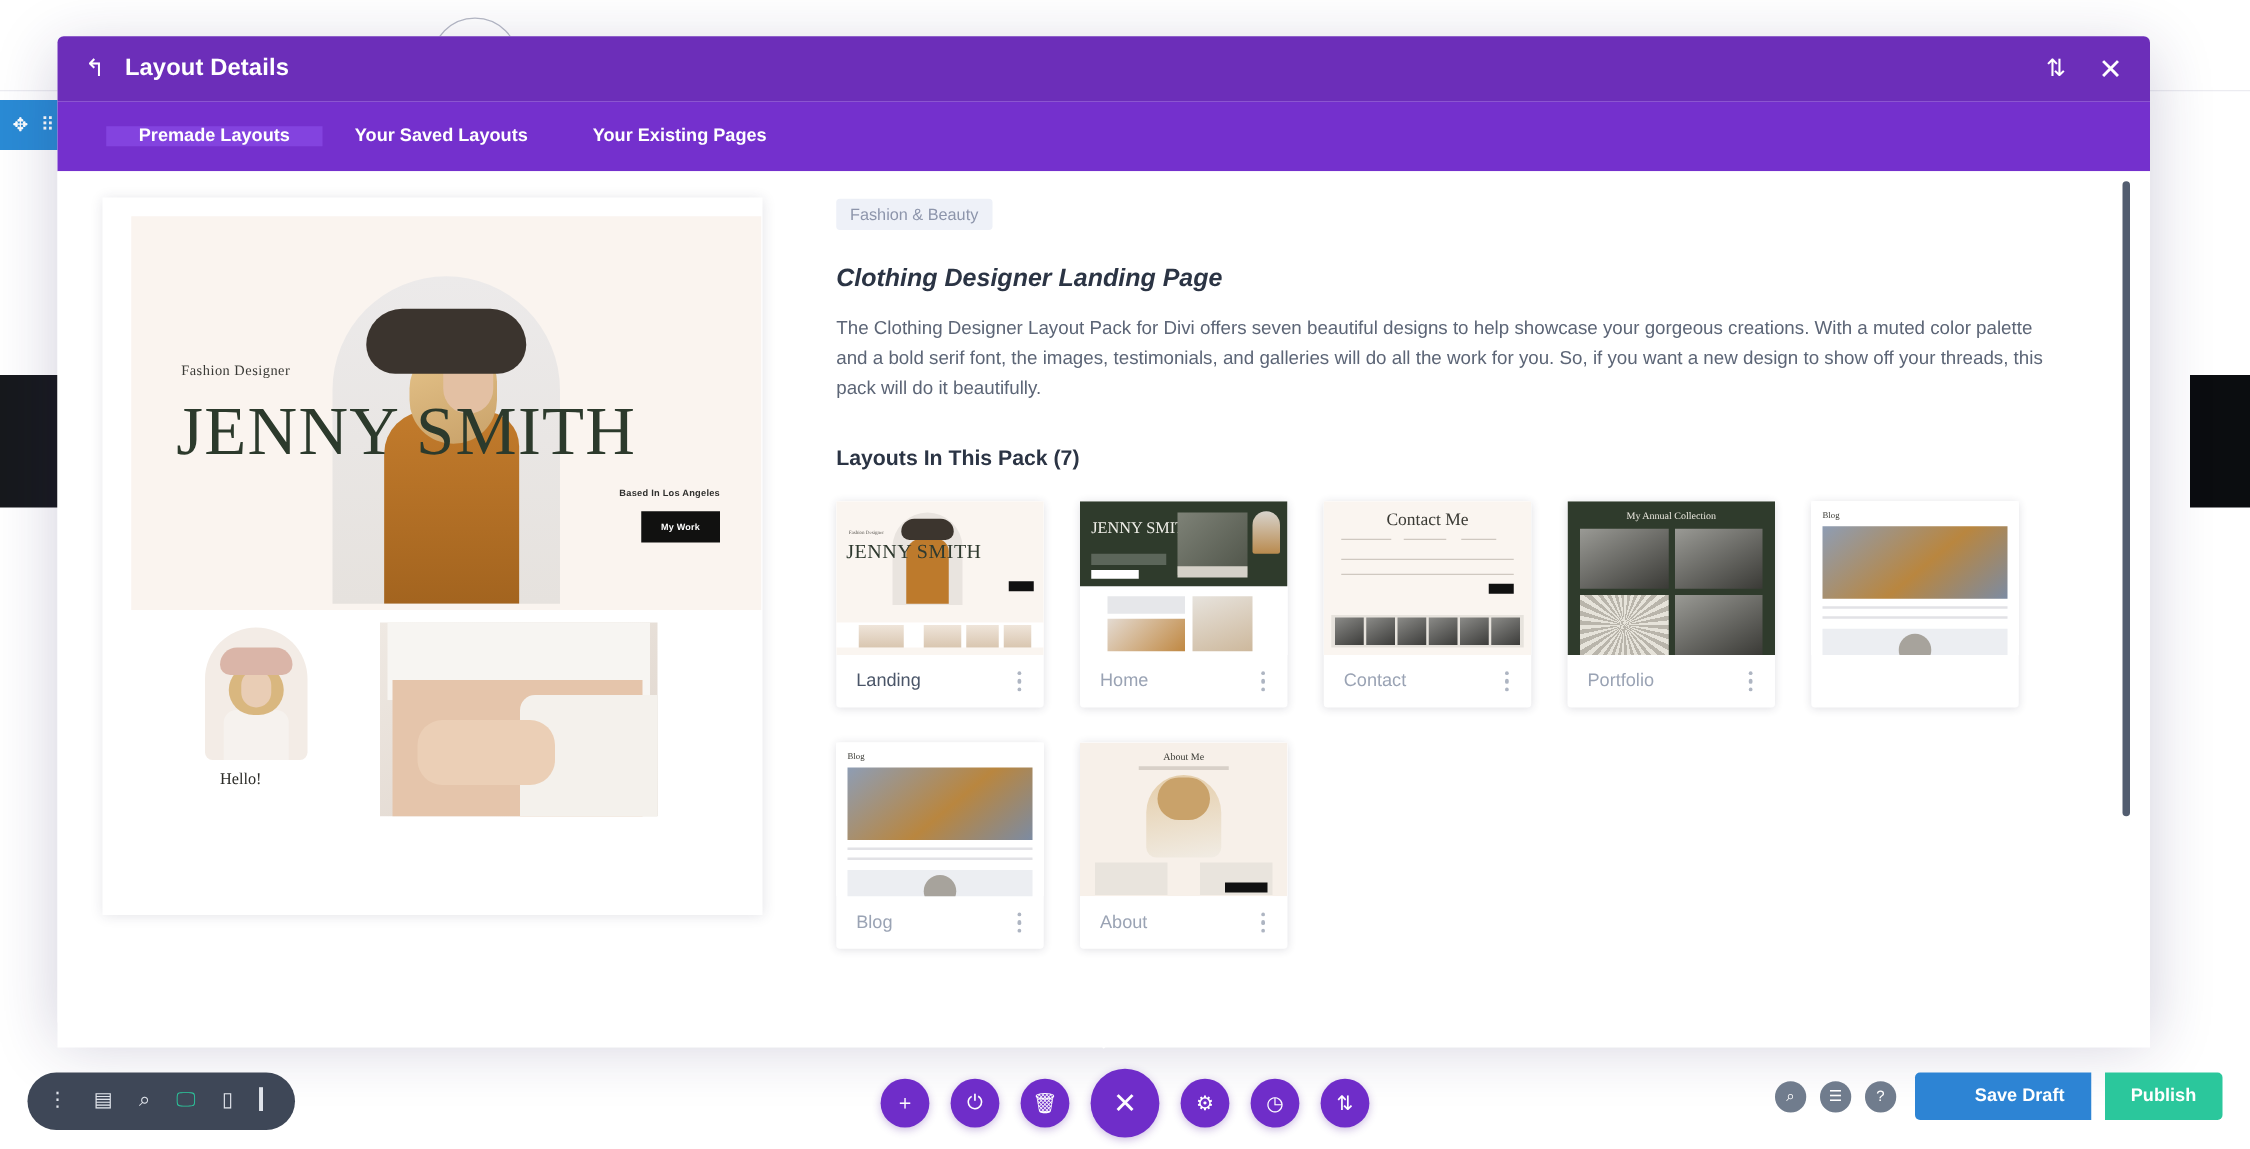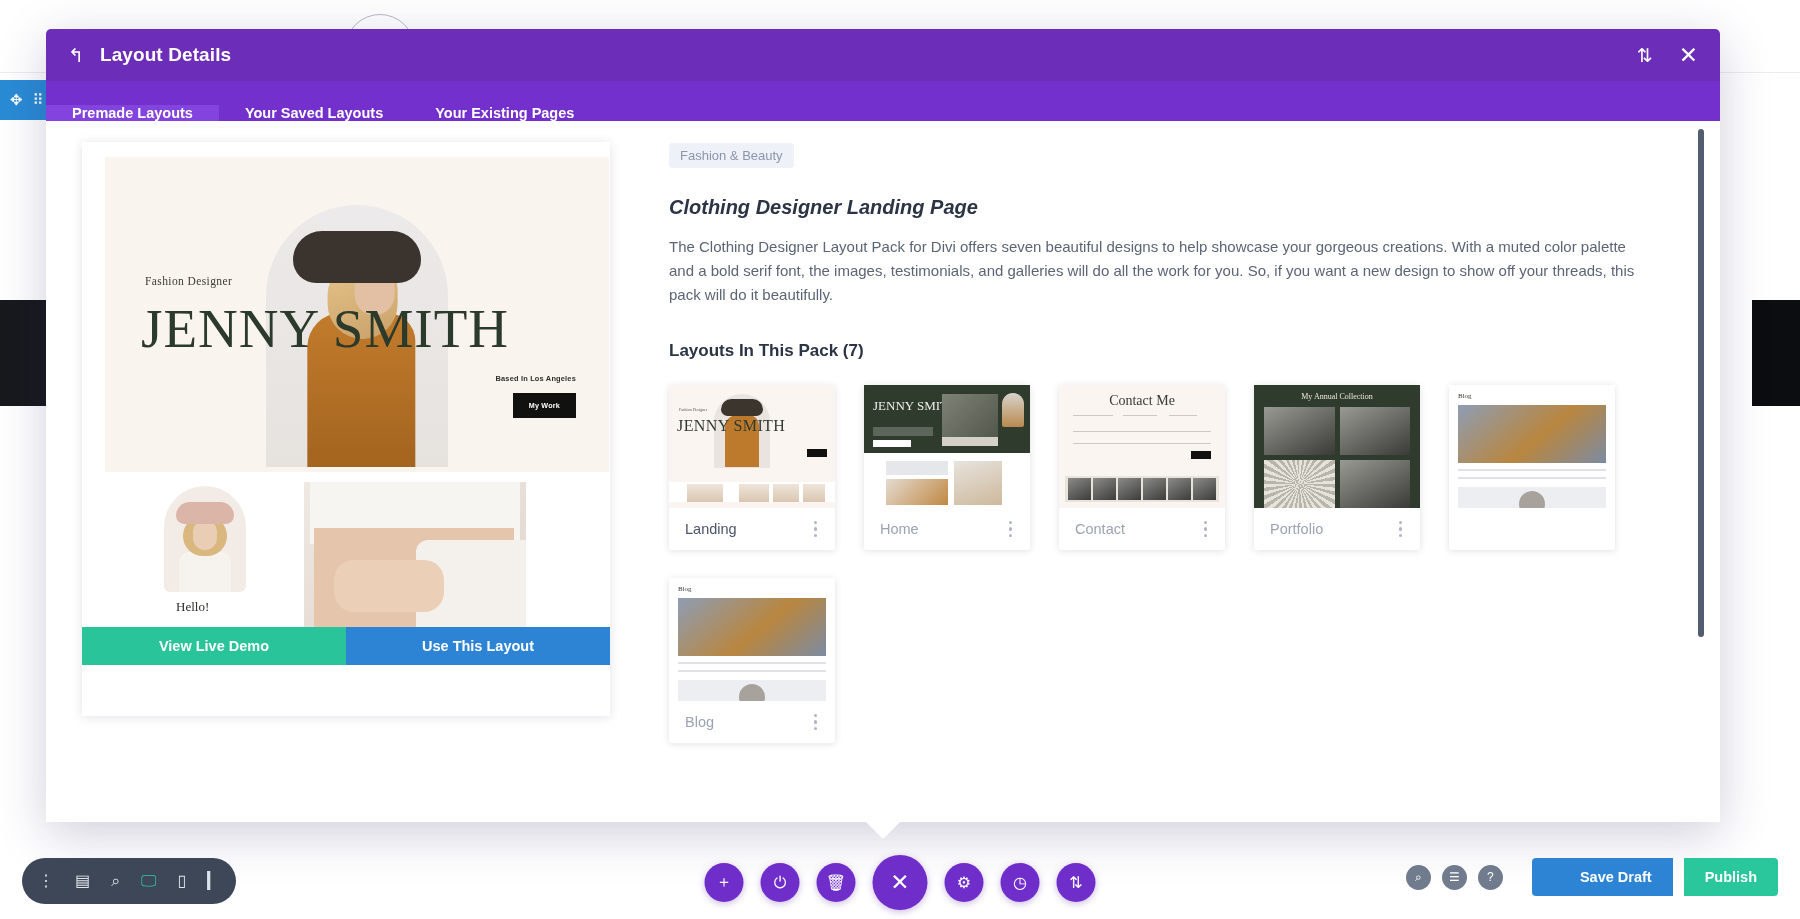--- a/index.html
+++ b/index.html
@@ -30,21 +30,21 @@
   .modal-head {
     height:52px; background:#6c2eb9; border-radius:5px 5px 0 0;
     display:flex; align-items:center; padding:0 22px; position:relative;
   }
   .back-arrow { color:#fff; font-size:19px; line-height:1; margin-right:16px; cursor:pointer; }
   .modal-title { color:#fff; font-size:19px; font-weight:700; letter-spacing:.1px; }
   .head-right { margin-left:auto; display:flex; align-items:center; gap:26px; }
   .head-ic { color:#fff; font-size:19px; cursor:pointer; line-height:1; }
   .head-ic.close { font-size:23px; font-weight:300; }
 
-  .tabbar { height:40px; background:#7430cd; display:flex; align-items:flex-end; }
+  .tabbar { height:56px; background:#7430cd; display:flex; align-items:center;padding-left:39px; }
   .tab {
     display:flex; align-items:center; padding:0 26px;
     color:#ffffff; font-size:14.5px; font-weight:700; cursor:pointer;
     white-space:nowrap;
   }
   .tab.active { background:#8343df; }
 
   .modal-body { display:flex; height:701px; position:relative; background:#fff; }
 
   
@@ -237,21 +237,21 @@
 
   .tb-right { position:absolute; right:22px; top:858px; display:flex; align-items:center; gap:11px;}
   .gbtn {
     width:25px; height:25px; border-radius:50%; background:#707c8d; color:#fff;
     display:flex; align-items:center; justify-content:center; font-size:12px; cursor:pointer;
   }
   .save-draft, .publish {
     height:38px; display:flex; align-items:center; padding:0 21px;
     color:#fff; font-size:14.5px; font-weight:700; cursor:pointer;
   }
-  .save-draft { background:#2d84d4; border-radius:4px 0 0 4px; margin-left:18px;padding-left:48px; }
+  .save-draft { background:#2d84d4; border-radius:4px 0 0 4px; margin-left:4px;padding-left:48px; }
   .publish    { background:#2bc79c; border-radius:0 4px 4px 0; }
 </style>
 </head>
 <body>
 
 <div id="stage">
 
   <div class="bg-white-page"></div>
   <div class="bg-rule"></div>
   <div class="bg-blue-tool">
@@ -303,24 +303,20 @@
               <div class="ll-face"></div>
               <div class="ll-hat"></div>
           </div>
           <div class="hello">Hello!</div>
           <div class="lower-right-img">
             <div class="lr-dress"></div>
               <div class="lr-skin"></div>
               <div class="lr-fabric"></div>
               <div class="lr-hand"></div>
           </div>
-        </div>
-        <div class="btn-row">
-          <div class="btn-demo">View Live Demo</div>
-          <div class="btn-use">Use This Layout</div>
         </div>
       </div>
 
       <div class="right-col">
         <div><span class="cat-chip">Fashion &amp; Beauty</span></div>
         <div class="pack-title">Clothing Designer Landing Page</div>
         <div class="pack-desc">The Clothing Designer Layout Pack for Divi offers seven beautiful designs to help showcase your gorgeous creations. With a muted color palette and a bold serif font, the images, testimonials, and galleries will do all the work for you. So, if you want a new design to show off your threads, this pack will do it beautifully.</div>
         <div class="pack-sub">Layouts In This Pack (7)</div>
 
         <div class="cards">
@@ -456,20 +452,41 @@
             <div class="lay-foot">
               <span class="lay-name muted">Blog</span>
               <span class="kebab">
                   <i></i>
                   <i></i>
                   <i></i>
                 </span>
             </div>
           </div>
 
+          <div class="lay-card">
+            <div class="lay-thumb">
+              <div class="t-about">
+                <div class="at">About Me</div>
+                <div class="as"></div>
+                  <div class="ai"></div>
+                  <div class="ah"></div>
+                <div class="col" style="left:12px;width:58px;"></div>
+                <div class="col" style="right:12px;width:58px;"></div>
+                <div class="ab"></div>
+              </div>
+            </div>
+            <div class="lay-foot">
+              <span class="lay-name muted">About</span>
+              <span class="kebab">
+                  <i></i>
+                  <i></i>
+                  <i></i>
+                </span>
+            </div>
+          </div>
 
         </div>
 
         <div class="scroll-track"></div>
         <div class="scroll-thumb"></div>
       </div>
     </div>
 
     <div class="modal-tail"></div>
   </div>

